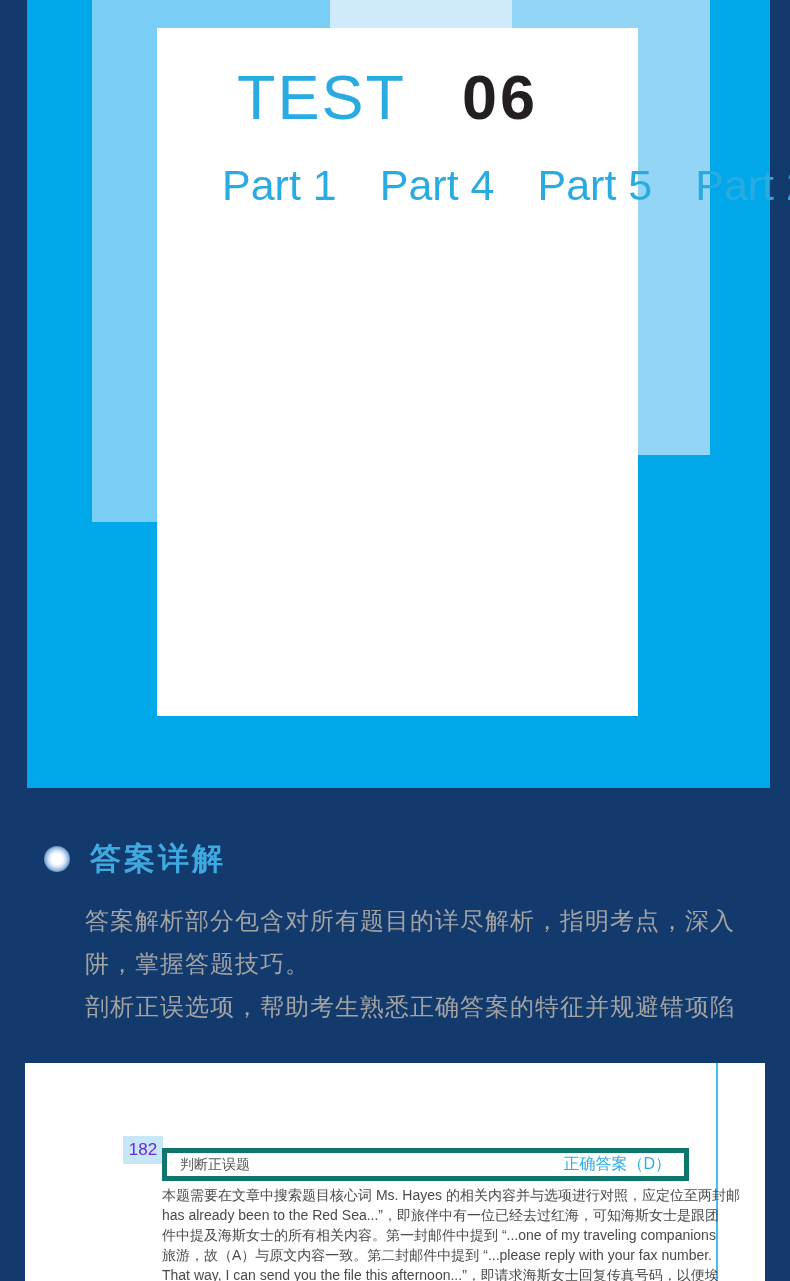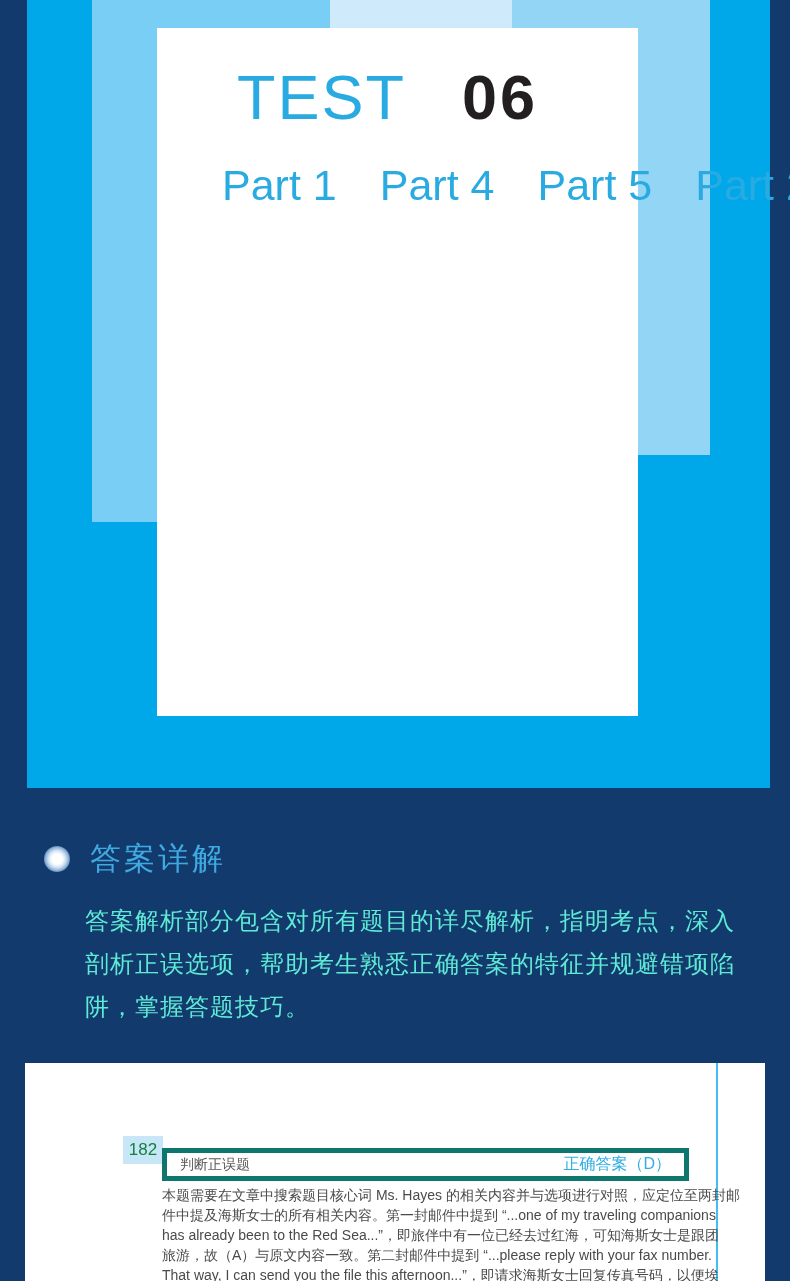--- a/index.html
+++ b/index.html
@@ -32,33 +32,33 @@
     font-size:43px;line-height:43px;color:#29abe2;font-weight:400;white-space:nowrap;
   }
   
   .bullet{
     position:absolute;left:44px;top:846px;width:26px;height:26px;border-radius:50%;
     background:radial-gradient(circle at 50% 50%,
       #ffffff 0%, #ffffff 28%, #d4e6f6 45%, #93b4da 62%, #3f6ba0 78%, rgba(19,58,109,0) 92%);
   }
   .section-heading{
     position:absolute;left:90px;top:838px;
-    font-size:31px;font-weight:400;color:#3fa9e1;letter-spacing:3px;white-space:nowrap;
+    font-size:31px;font-weight:700;color:#3fa9e1;letter-spacing:3px;white-space:nowrap;
   }
   .section-paragraph{
     position:absolute;left:85px;top:899px;
-    color:#5eead4;font-size:24px;line-height:43px;
+    color:#a3a3a3;font-size:24px;line-height:43px;
   }
   .para-line{white-space:nowrap;letter-spacing:1px;}
   
   .sample-card{position:absolute;left:25px;top:1063px;width:740px;height:218px;background:#ffffff;}
   .sample-vline{position:absolute;left:691px;top:0;width:2px;height:218px;background:#41bff0;}
   .page-tab{
     position:absolute;left:98px;top:73px;width:40px;height:28px;
-    background:#c7e6f8;color:#15803d;font-size:17px;
+    background:#c7e6f8;color:#6d28d9;font-size:17px;
     display:flex;align-items:center;justify-content:center;
   }
   .header-box{
     position:absolute;left:137px;top:85px;width:527px;height:33px;
     border:5px solid #0f766e;background:#ffffff;
     display:flex;align-items:center;justify-content:space-between;
     padding:0 13px;
   }
   .question-type{color:#595757;font-size:14px;white-space:nowrap;}
   .correct-answer{color:#2faee4;font-size:16px;white-space:nowrap;}
@@ -87,33 +87,33 @@
       <div class="part-item">Part 4</div>
       <div class="part-item">Part 5</div>
       <div class="part-item">Part 2</div>
     </div>
   </div>
 
   <div class="bullet"></div>
   <div class="section-heading">答案详解</div>
   <div class="section-paragraph">
     <div class="para-line">答案解析部分包含对所有题目的详尽解析，指明考点，深入</div>
+    <div class="para-line">阱，掌握答题技巧。</div>
     <div class="para-line">剖析正误选项，帮助考生熟悉正确答案的特征并规避错项陷</div>
-    <div class="para-line">阱，掌握答题技巧。</div>
   </div>
 
   <div class="sample-card">
     <div class="sample-vline"></div>
     <div class="page-tab">182</div>
     <div class="header-box">
       <span class="question-type">判断正误题</span>
       <span class="correct-answer">正确答案（D）</span>
     </div>
     <div class="sample-body">
       <div class="body-line">本题需要在文章中搜索题目核心词 Ms. Hayes 的相关内容并与选项进行对照，应定位至两封邮</div>
+      <div class="body-line">has already been to the Red Sea...”，即旅伴中有一位已经去过红海，可知海斯女士是跟团</div>
       <div class="body-line">件中提及海斯女士的所有相关内容。第一封邮件中提到 “...one of my traveling companions</div>
-      <div class="body-line">has already been to the Red Sea...”，即旅伴中有一位已经去过红海，可知海斯女士是跟团</div>
       <div class="body-line">旅游，故（A）与原文内容一致。第二封邮件中提到 “...please reply with your fax number.</div>
       <div class="body-line">That way, I can send you the file this afternoon...”，即请求海斯女士回复传真号码，以便埃</div>
     </div>
   </div>
 
 </div>
 
 </body></html>

